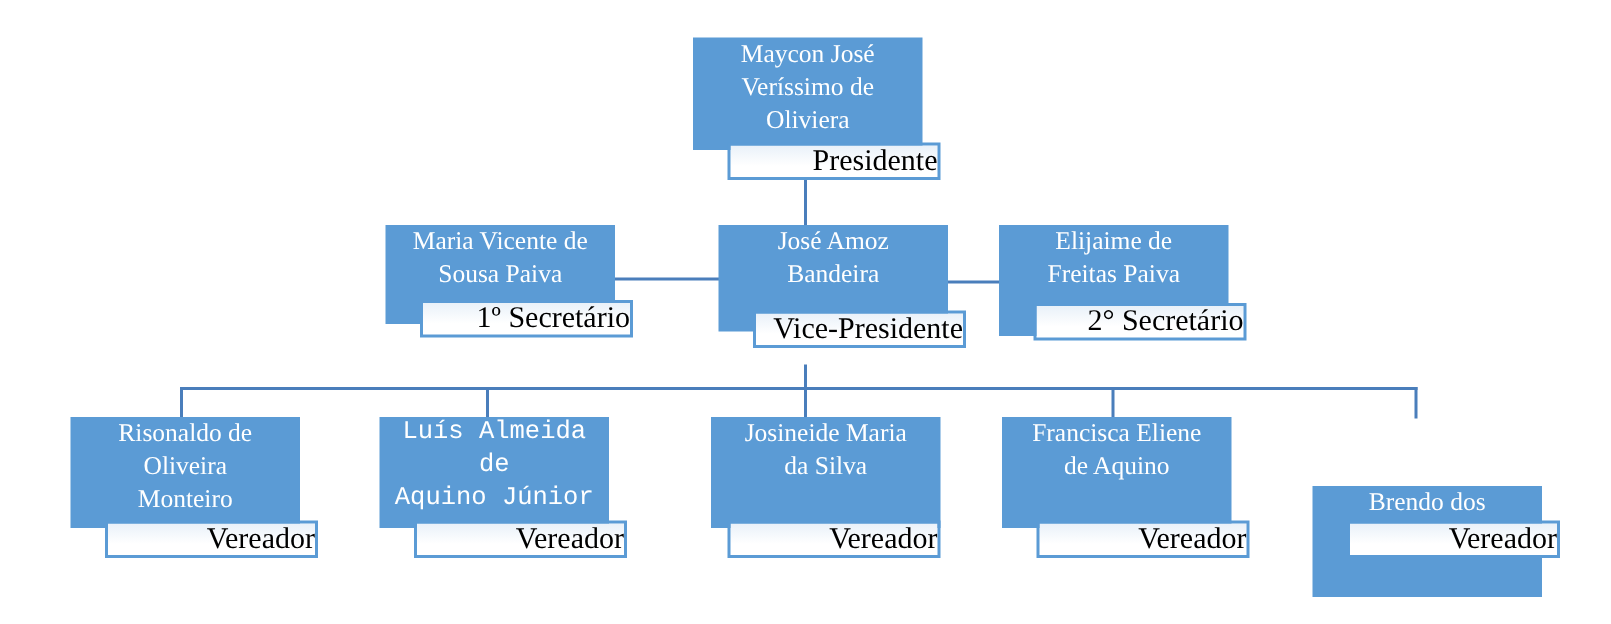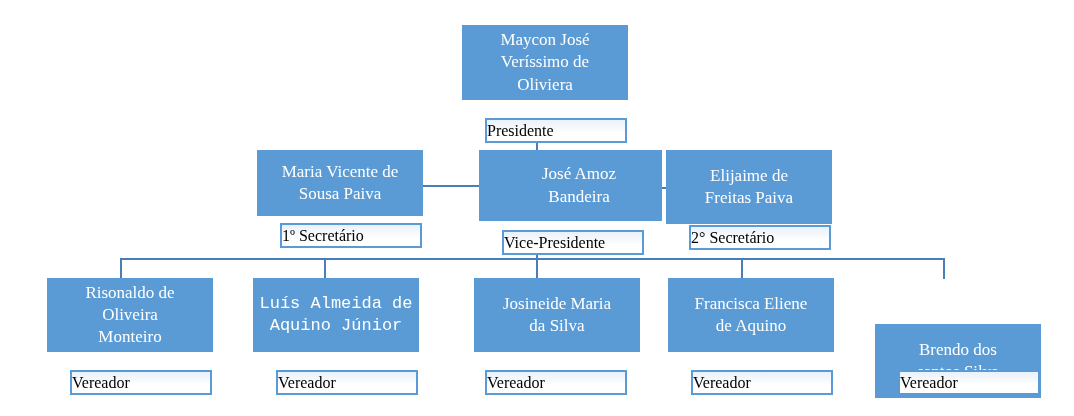--- a/index.html
+++ b/index.html
@@ -17,45 +17,44 @@
   }
   .line {
     position: absolute;
     background: var(--connector, #4a7ebb);
   }
   .node { position: absolute; }
   .namebox {
     position: absolute;
     left: 0;
     top: 0;
-    width: 166px;
+    width: 153px;
     background: var(--box-fill, #5b9bd5);
     color: var(--box-text, #ffffff);
     display: flex;
-    align-items: center;
+    align-items: flex-start;
     justify-content: center;
     text-align: center;
     font-size: 17px;
     line-height: 1.3;
     white-space: pre-line;
   }
   .rolelabel {
     position: absolute;
     left: 23px;
     width: 138px;
     height: 21px;
     border: 2px solid var(--label-border, #5b9bd5);
     background: linear-gradient(to bottom, var(--label-bg-top, #e9f1f9), var(--label-bg-bottom, #ffffff) 65%);
     color: var(--label-text, #000000);
-    font-size: 16px;
+    font-size: 20px;
     line-height: 21px;
-    text-align: left;
+    text-align: right;
     white-space: nowrap;
     overflow: hidden;
-    margin-top: 23px;
   }
 </style>
 </head>
 <body>
 
 <div class="canvas">
 
   <div class="line" style="left:536px; top:120px; width:2px; height:31px;"></div>
   <div class="line" style="left:410px; top:185px; width:70px; height:2px;"></div>
   <div class="line" style="left:632px; top:187px; width:35px; height:2px;"></div>
@@ -78,21 +77,21 @@
 
   <div class="node" style="left:257px; top:150px;">
     <div class="namebox" style="height:66px;">
       <span>Maria Vicente de
 Sousa Paiva</span>
     </div>
     <div class="rolelabel" style="top:50px;">1º Secretário</div>
   </div>
 
   <div class="node" style="left:479px; top:150px;">
-    <div class="namebox" style="height:71px;padding-left:17px;">
+    <div class="namebox" style="height:71px;">
       <span>José Amoz
 Bandeira</span>
     </div>
     <div class="rolelabel" style="top:57px;">Vice-Presidente</div>
   </div>
 
   <div class="node" style="left:666px; top:150px;">
     <div class="namebox" style="height:74px;">
       <span>Elijaime de
 Freitas Paiva</span>

